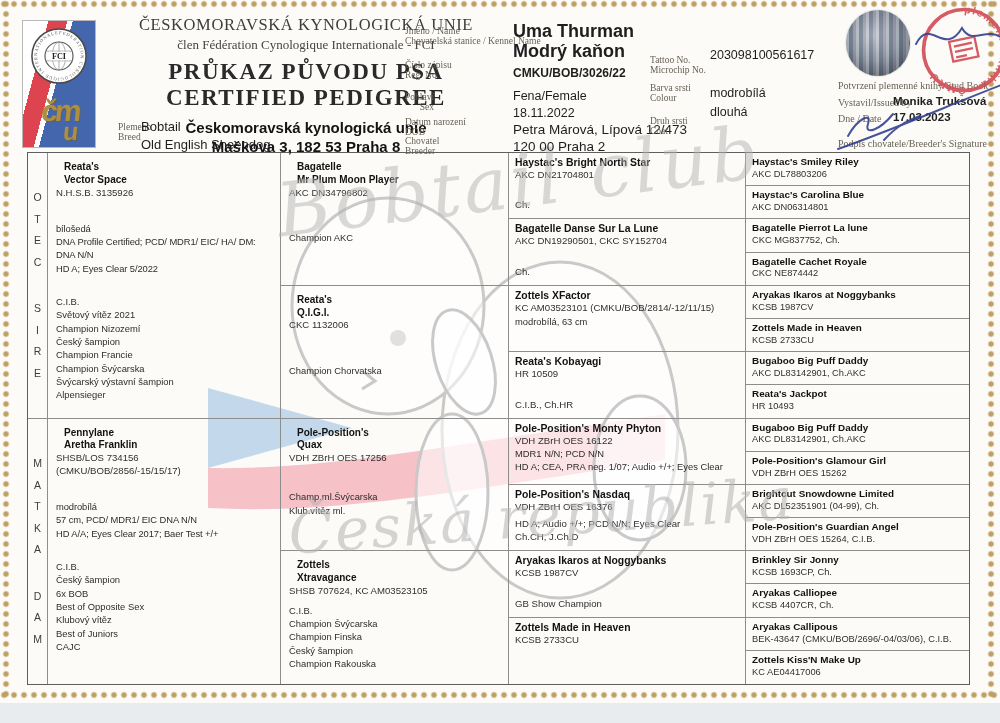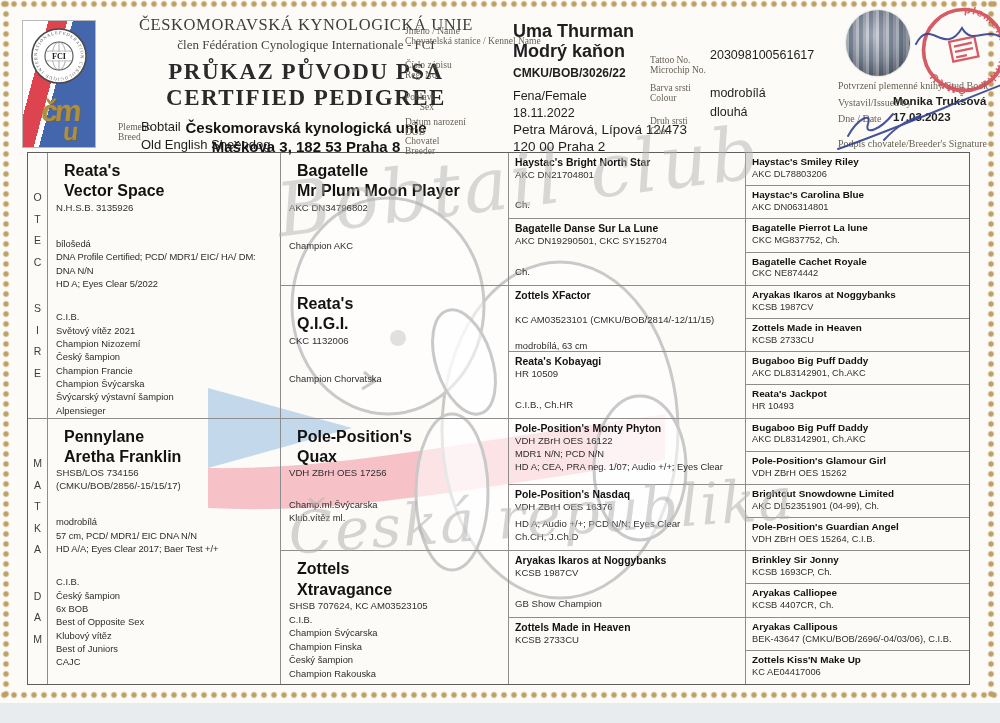--- a/index.html
+++ b/index.html
@@ -57,21 +57,21 @@
     display:grid;grid-template-columns:20px 233px 228px 237px 223px;
     grid-template-rows:repeat(16,1fr);border:1.5px solid #5f5f5f;}
   .pc{border-right:1px solid #8d8d8d;border-bottom:1px solid #8d8d8d;
       padding:3px 6px;display:flex;flex-direction:column;min-height:0;overflow:hidden;}
   .noR{border-right:none;}
   .noB{border-bottom:none;}
   .letters{align-items:center;justify-content:center;padding:2px 0;gap:0;color:#3c3c3c;
            font-size:10.5px;line-height:1;}
   .letters span{display:block;margin:5.5px 0;}
   .lgap{height:14px;}
-  .nm{font-weight:bold;font-size:16px;color:#121212;line-height:1.28;padding-left:8px;}
+  .nm{font-weight:bold;font-size:10px;color:#121212;line-height:1.28;padding-left:8px;}
   .nm-s{font-weight:bold;font-size:10.4px;color:#121212;line-height:1.25;}
   .nm-xs{font-weight:bold;font-size:9.9px;color:#121212;line-height:1.2;}
   .rg{font-size:9.6px;color:#303030;line-height:1.35;}
   .rg-xs{font-size:9.3px;color:#303030;line-height:1.3;}
   .pre{white-space:pre-line;}
   .dt{font-size:9.4px;line-height:1.42;color:#2d2d2d;margin-top:22px;letter-spacing:-.1px;}
   .tt{font-size:9.4px;line-height:1.42;color:#2d2d2d;margin-top:20px;}
   .tt-mid{margin-top:auto;margin-bottom:auto;}
   .tt-bot{margin-top:auto;margin-bottom:3px;}
   .md{font-size:9.4px;line-height:1.35;color:#2d2d2d;margin-top:1px;}
@@ -270,21 +270,21 @@
       <div class="rg">AKC DN21704801</div>
       <div class="md pre"></div>
       <div class="tt-bot rg">Ch.</div>
     </div>
     <div class="pc" style="grid-column:4;grid-row:3/5;">
       <div class="nm-s">Bagatelle Danse Sur La Lune</div>
       <div class="rg">AKC DN19290501, CKC SY152704</div>
       <div class="md pre"></div>
       <div class="tt-bot rg">Ch.</div>
     </div>
-    <div class="pc" style="grid-column:4;grid-row:5/7;gap:12px;">
+    <div class="pc" style="grid-column:4;grid-row:5/7;">
       <div class="nm-s">Zottels XFactor</div>
       <div class="rg">KC AM03523101 (CMKU/BOB/2814/-12/11/15)</div>
       <div class="md pre">modrobílá, 63 cm</div>
       <div class="tt-bot rg"></div>
     </div>
     <div class="pc" style="grid-column:4;grid-row:7/9;">
       <div class="nm-s">Reata's Kobayagi</div>
       <div class="rg">HR 10509</div>
       <div class="md pre"></div>
       <div class="tt-bot rg">C.I.B., Ch.HR</div>

